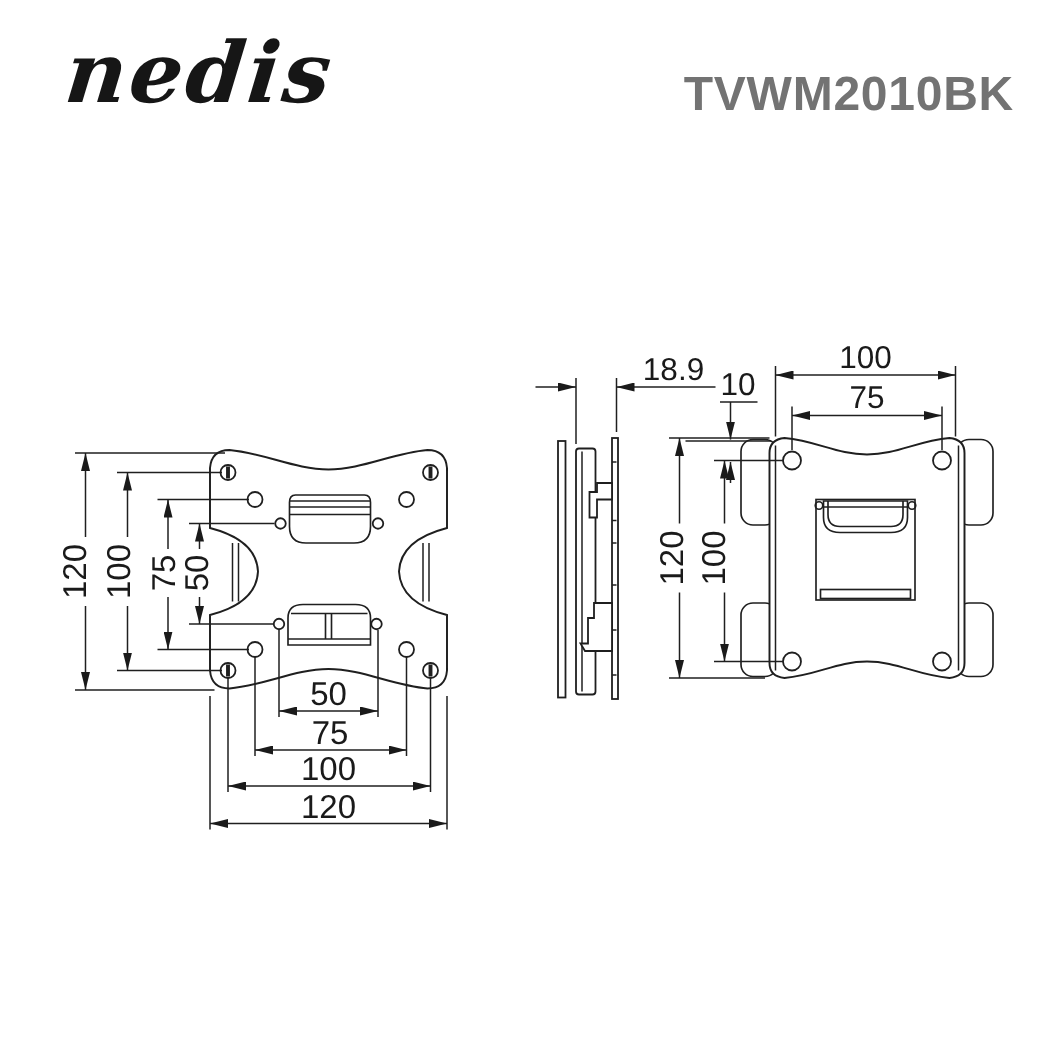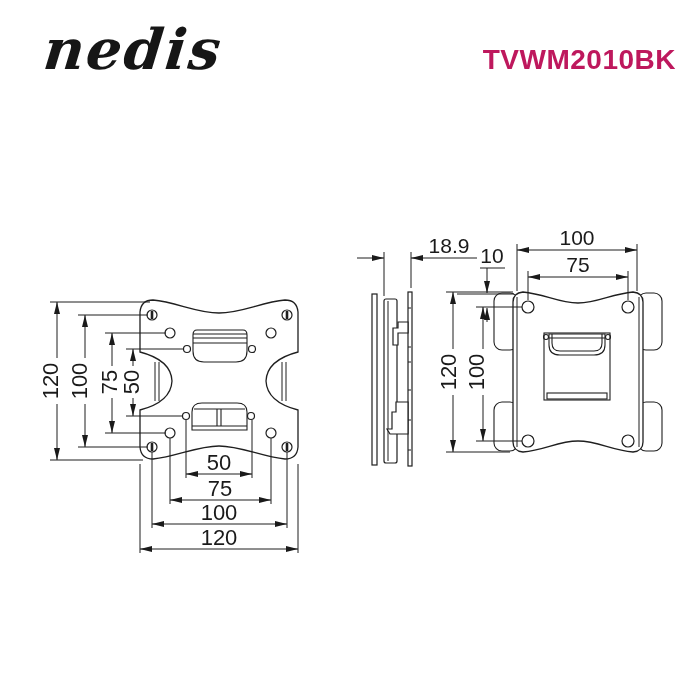--- a/index.html
+++ b/index.html
@@ -11,21 +11,21 @@
   .brand{
     position:absolute;left:44px;top:16px;
     font-family:"DejaVu Serif",serif;
     font-style:italic;font-weight:bold;
     font-size:56px;color:#161616;letter-spacing:2px;
     transform:skewX(-6deg);
   }
   .code{
     position:absolute;right:24px;top:44px;
     font-family:"Liberation Sans",sans-serif;
-    font-weight:bold;font-size:28px;color:#be185d;
+    font-weight:bold;font-size:32px;color:#737373;
     letter-spacing:0.5px;
   }
   svg{position:absolute;left:0;top:0;}
   svg text{
     font-family:"Liberation Sans",sans-serif;
     fill:#1a1a1a;
   }
   .dim{font-size:21px;}
   .dimr{font-size:22px;}
 </style>

